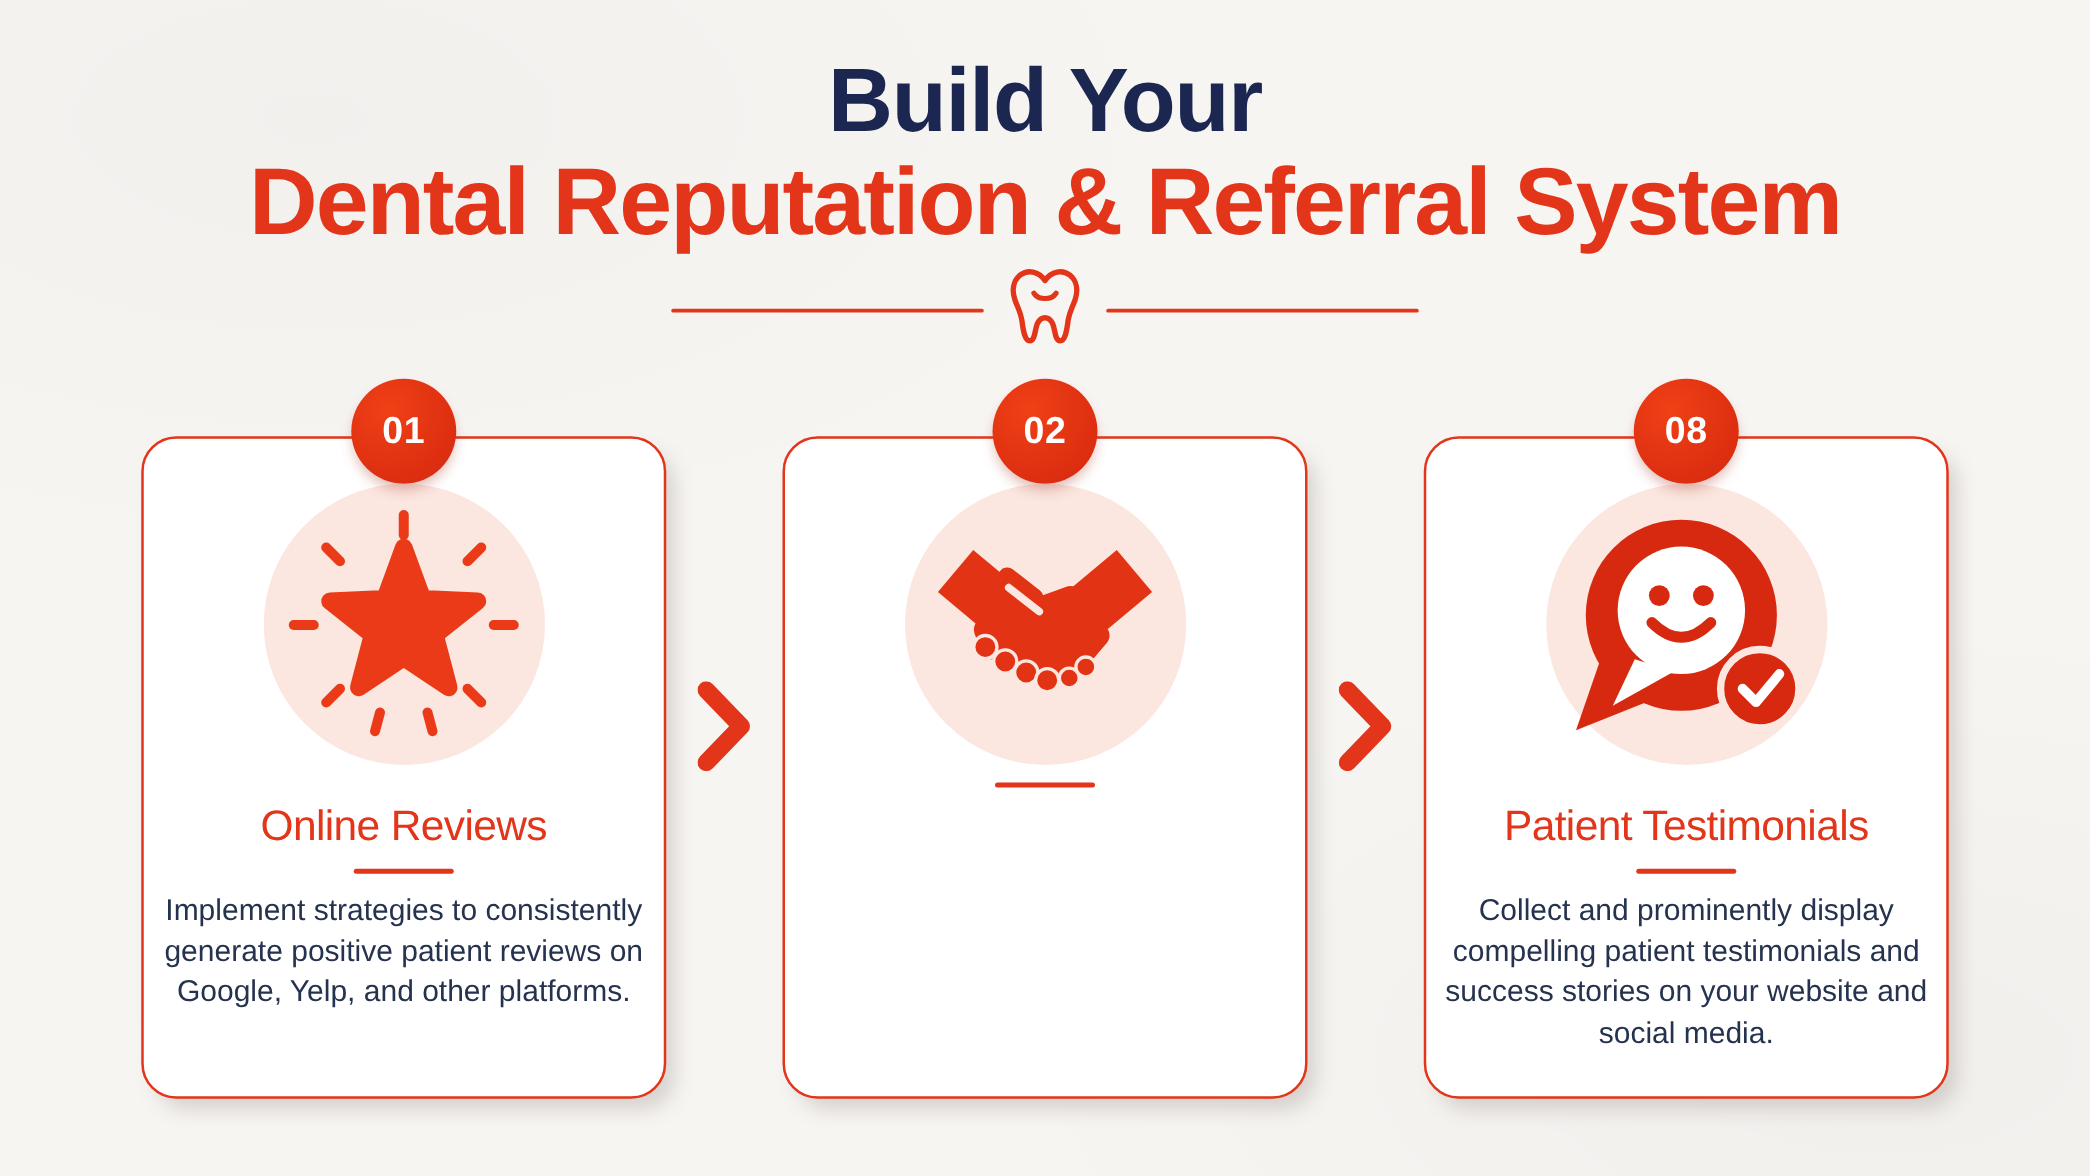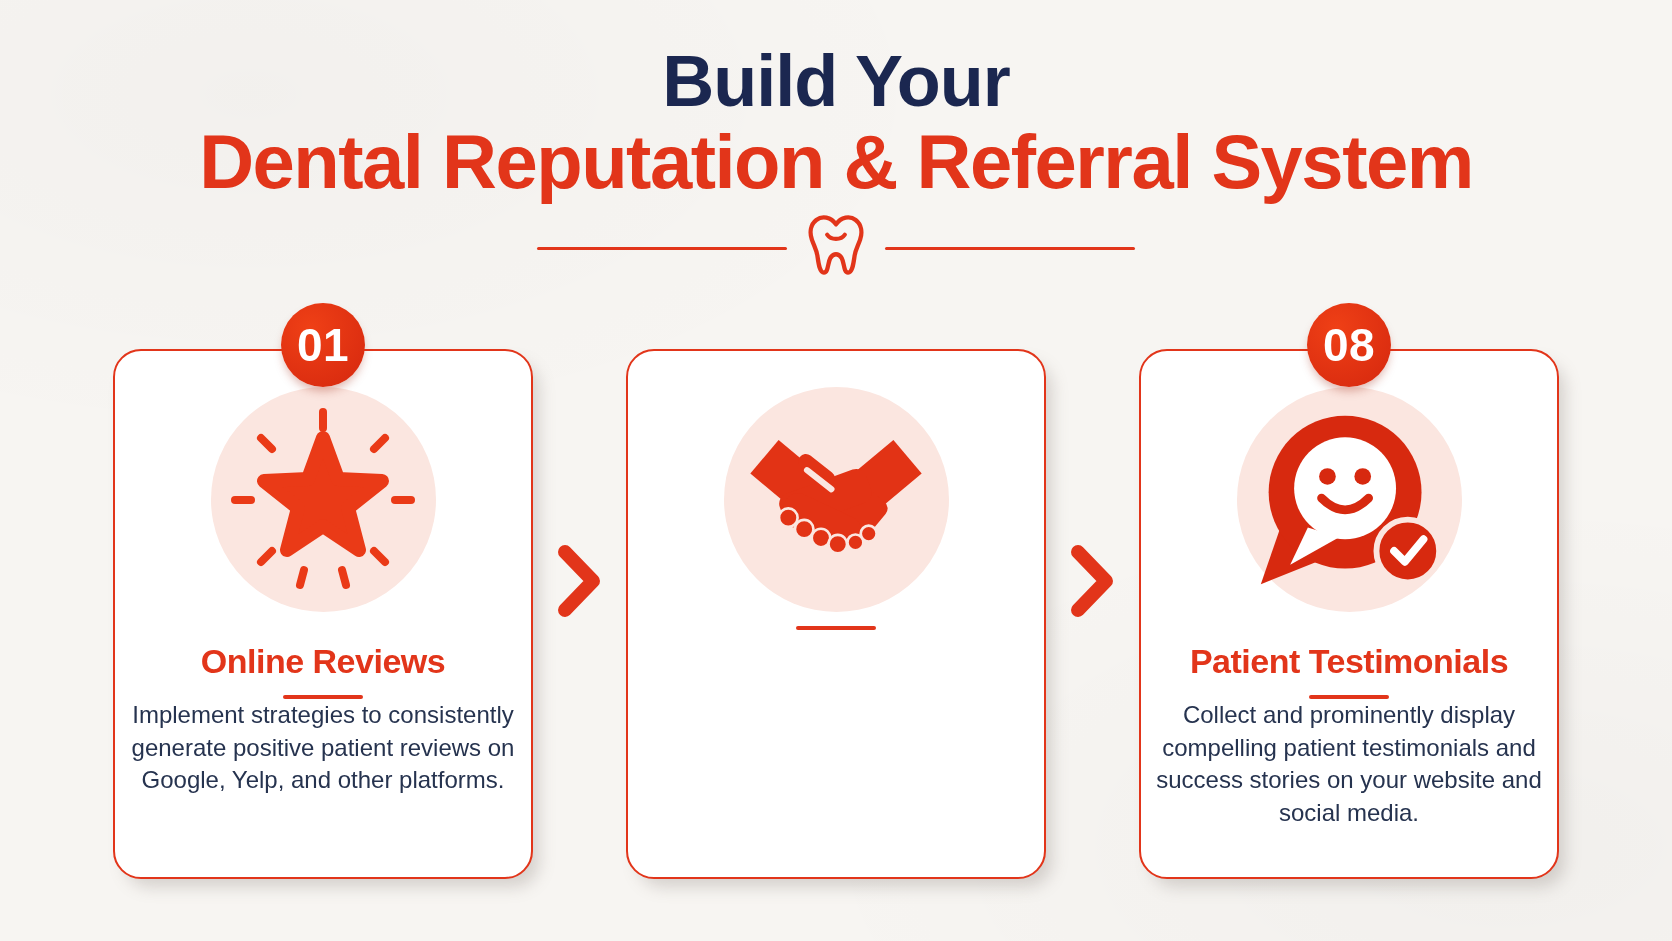--- a/index.html
+++ b/index.html
@@ -54,39 +54,40 @@
     display:flex;flex-direction:column;align-items:center;
   }
   .badge{
     position:absolute;top:-48px;left:50%;transform:translateX(-50%);
     width:84px;height:84px;border-radius:50%;
     background:radial-gradient(circle at 35% 30%, #EF4016, #D5270E);
     box-shadow:0 6px 10px -2px rgba(160,40,20,0.35);
     display:flex;align-items:center;justify-content:center;
   }
   .badge span{
-    color:#ffffff;font-size:46px;font-weight:bold;letter-spacing:0.5px;
+    color:#ffffff;font-size:30px;font-weight:bold;letter-spacing:0.5px;
   }
   .icon-circle{
     margin-top:36px;
     width:225px;height:225px;border-radius:50%;
     background:var(--pink);
     display:flex;align-items:center;justify-content:center;
   }
   .step-title{
     margin-top:30px;
     color:var(--red);
-    font-size:34px;font-weight:bold;letter-spacing:-0.5px;
+    font-size:34px;font-weight:normal;letter-spacing:-0.5px;
     text-align:center;
   }
   .title-underline{
     margin-top:14px;
     width:80px;height:4px;background:var(--red);border-radius:2px;
   }
   .step-desc{
+    margin-top:14px;
     width:388px;
     color:#26334F;
     font-size:24px;line-height:1.35;text-align:center;
   }
   .chevron{
     margin:196px 25px 0;
     width:43px;height:72px;
     display:flex;align-items:center;justify-content:center;
   }
 </style>
@@ -136,20 +137,23 @@
       <p class="step-desc">Implement strategies to consistently generate positive patient reviews on Google, Yelp, and other platforms.</p>
     </section>
 
     <div class="chevron">
       <svg width="43" height="72" viewBox="0 0 43 72">
         <polyline points="7,7 35,36 7,65" fill="none" stroke="#E2351A" stroke-width="14" stroke-linecap="round" stroke-linejoin="round"></polyline>
       </svg>
     </div>
 
     <section class="card">
+      <div class="badge">
+        <span>02</span>
+      </div>
       <div class="icon-circle">
         <svg width="212" height="150" viewBox="0 0 240 160">
           <g fill="#E23315">
 
             <polygon points="55,12 110,58 78,96 23,50"></polygon>
             <circle cx="88" cy="72" r="6.5" fill="#FBE6E0"></circle>
 
             <polygon points="185,12 130,58 162,96 217,50"></polygon>
             <circle cx="152" cy="72" r="6.5" fill="#FBE6E0"></circle>
 

